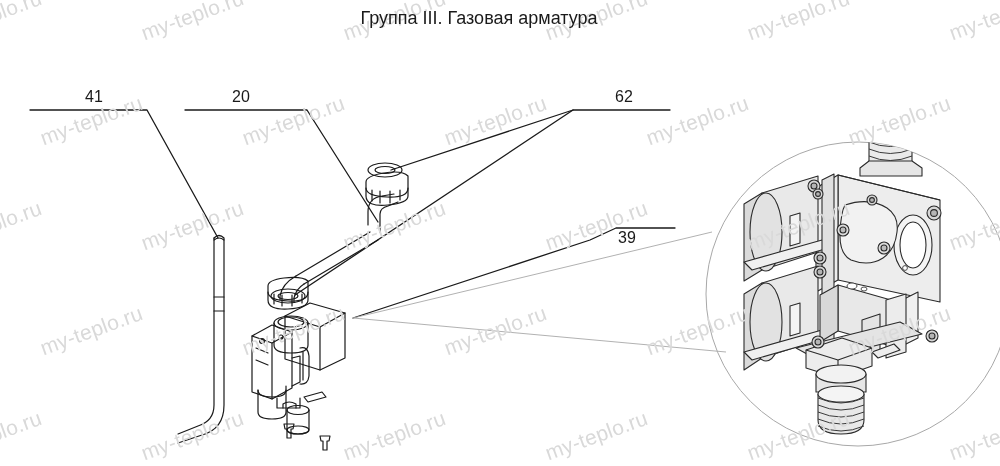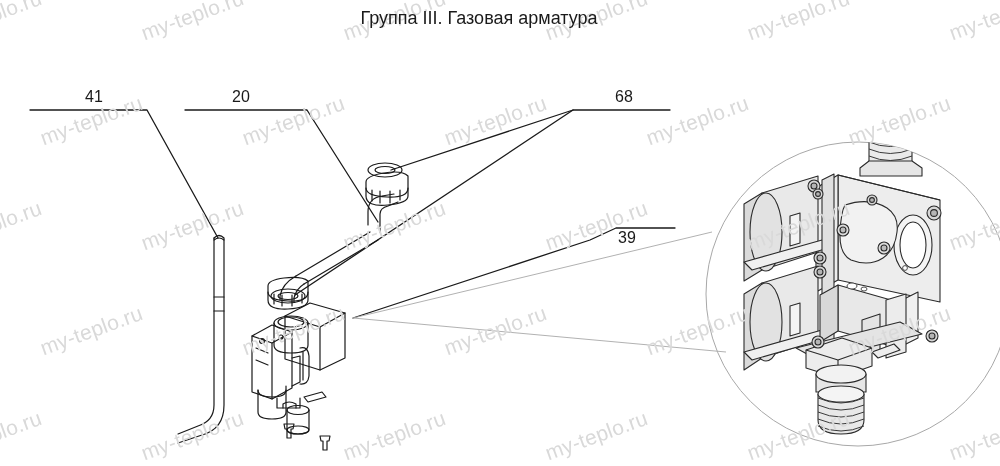--- a/index.html
+++ b/index.html
@@ -305,16 +305,16 @@
       <div class="wm" style="color: rgb(217, 217, 217); font-size: 21px; transform: rotate(-20deg); left: 344px; top: 442px;">my-teplo.ru</div>
       <div class="wm" style="color: rgb(217, 217, 217); font-size: 21px; transform: rotate(-20deg); left: 546px; top: 442px;">my-teplo.ru</div>
       <div class="wm" style="color: rgb(217, 217, 217); font-size: 21px; transform: rotate(-20deg); left: 748px; top: 442px;">my-teplo.ru</div>
       <div class="wm" style="color: rgb(217, 217, 217); font-size: 21px; transform: rotate(-20deg); left: 950px; top: 442px;">my-teplo.ru</div>
     </div>
 
   <div id="title">Группа III. Газовая арматура</div>
 
   <div class="callout" id="callout-41">41</div>
   <div class="callout" id="callout-40">20</div>
-  <div class="callout" id="callout-42">68</div>
+  <div class="callout" id="callout-42">62</div>
   <div class="callout" id="callout-39">39</div>
 
 </div>
 
 </body></html>

